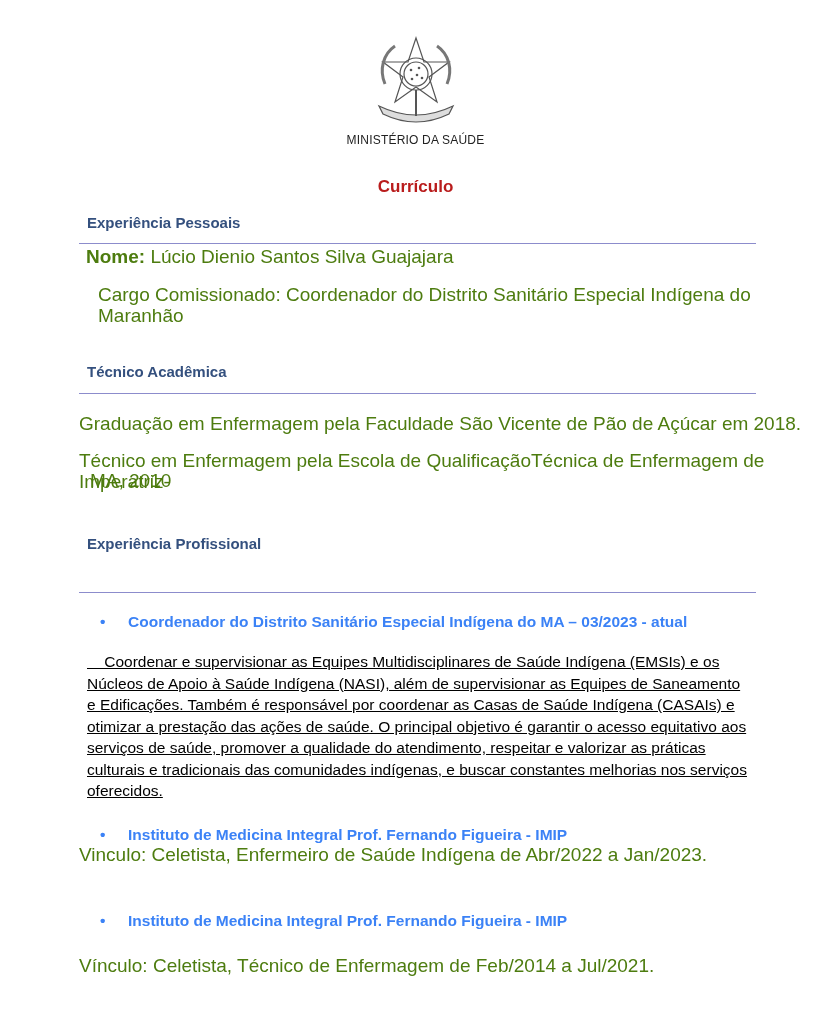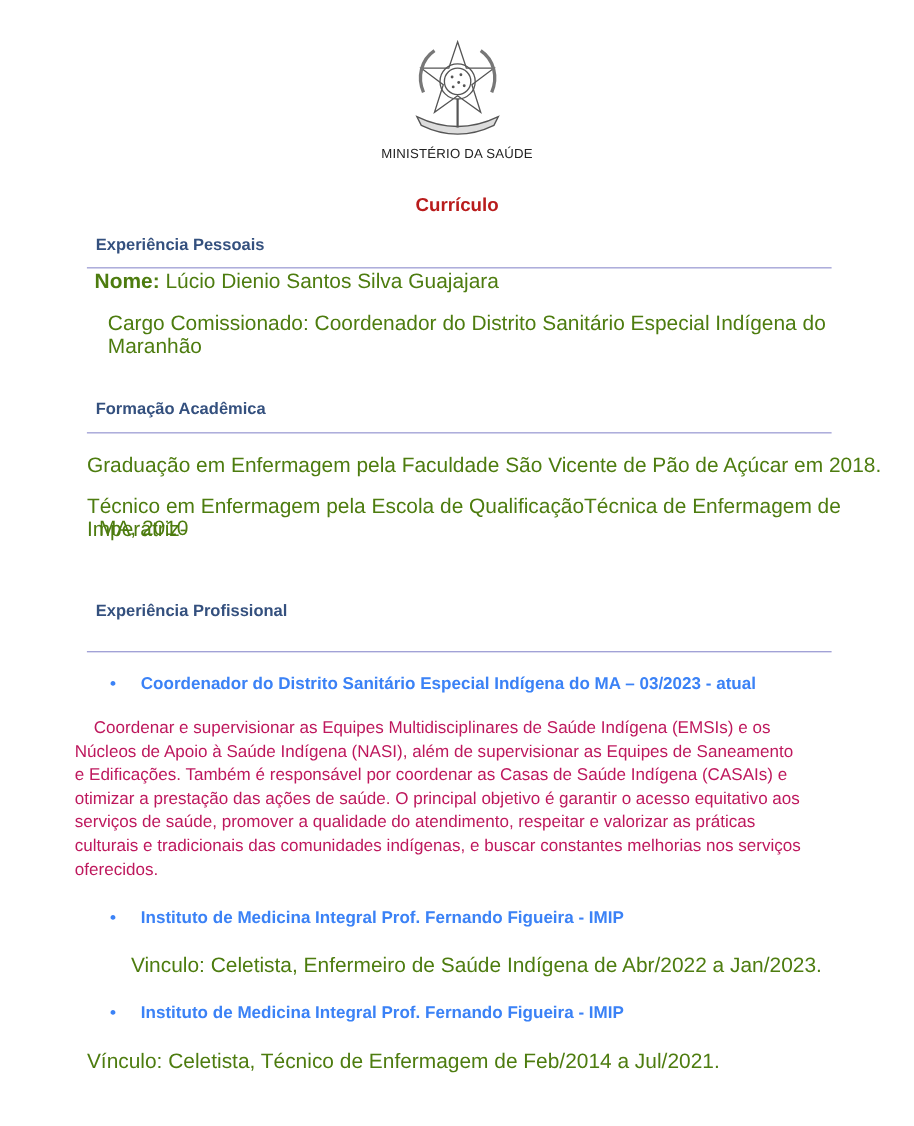--- a/index.html
+++ b/index.html
@@ -8,21 +8,21 @@
     .abs { position: absolute; }
     #emblem { left: 373px; top: 34px; width: 86px; height: 94px; }
     #ministry { left: 0; width: 831px; top: 133px; text-align: center; font-size: 12px; letter-spacing: 0.2px; color: #222; }
     #doc-title { left: 0; width: 831px; top: 177px; text-align: center; font-size: 17px; font-weight: bold; color: #b91c1c; }
     .sec-head { left: 87px; font-size: 15px; font-weight: bold; color: #34507e; }
     .rule { left: 79px; width: 677px; height: 0; border-top: 1.5px solid #8c8ccc; }
     .body-text { font-size: 19px; color: #4d7c0f; line-height: 21px; }
     .bold { font-weight: bold; }
     .bullet-row { left: 100px; font-size: 15.5px; font-weight: bold; color: #3b82f6; }
     .bullet-row .dot { display: inline-block; width: 28px; }
-    .para { left: 68px; width: 700px; font-size: 15.5px; line-height: 21.5px; color: #be185d; }
+    .para { left: 87px; width: 700px; font-size: 15.5px; line-height: 21.5px; color: #000000; text-decoration: underline; }
   </style>
 </head>
 <body>
 
 <div id="emblem" class="abs">
   <svg width="86" height="94" viewBox="0 0 86 94">
     <g fill="none" stroke="#555" stroke-width="1.2">
       <path d="M43 4 L51 28 L76 28 L56 43 L64 68 L43 53 L22 68 L30 43 L10 28 L35 28 Z"></path>
       <circle cx="43" cy="40" r="16"></circle>
       <circle cx="43" cy="40" r="12"></circle>
@@ -43,36 +43,36 @@
 <div id="ministry" class="abs">MINISTÉRIO DA SAÚDE</div>
 <div id="doc-title" class="abs">Currículo</div>
 
 <div class="abs sec-head" style="top:214px;">Experiência  Pessoais</div>
 <div class="abs rule" style="top:243px;"></div>
 <div class="abs body-text" style="left:86px; top:246px;">
   <span class="bold">Nome:</span><span> Lúcio Dienio Santos Silva Guajajara</span>
 </div>
 <div class="abs body-text" style="left:98px; top:284px;">Cargo Comissionado: Coordenador do Distrito Sanitário Especial Indígena do Maranhão</div>
 
-<div class="abs sec-head" style="top:363px;">Formação  Acadêmica</div>
+<div class="abs sec-head" style="top:363px;">Técnico  Acadêmica</div>
 <div class="abs rule" style="top:393px;"></div>
 <div class="abs body-text" style="left:79px; top:413px;">Graduação em Enfermagem pela Faculdade São Vicente de Pão de Açúcar em 2018.</div>
 <div class="abs body-text" style="left:79px; top:450px;">Técnico em Enfermagem pela Escola de QualificaçãoTécnica de Enfermagem de Imperatriz-</div>
 <div class="abs body-text" style="left:90px; top:470px;">MA, 2010</div>
 
-<div class="abs sec-head" style="top:547px;">Experiência Profissional</div>
+<div class="abs sec-head" style="top:535px;">Experiência Profissional</div>
 <div class="abs rule" style="top:592px;"></div>
 
 <div class="abs bullet-row" style="top:613px;">
   <span class="dot">•</span><span>Coordenador do Distrito Sanitário Especial Indígena do MA – 03/2023 - atual</span>
 </div>
 
 <div class="abs para" style="top:651px; white-space:pre;"><div>    Coordenar e supervisionar as Equipes Multidisciplinares de Saúde Indígena (EMSIs) e os</div><div>Núcleos de Apoio à Saúde Indígena (NASI), além de supervisionar as Equipes de Saneamento</div><div>e Edificações. Também é responsável por coordenar as Casas de Saúde Indígena (CASAIs) e</div><div>otimizar a prestação das ações de saúde. O principal objetivo é garantir o acesso equitativo aos</div><div>serviços de saúde, promover a qualidade do atendimento, respeitar e valorizar as práticas</div><div>culturais e tradicionais das comunidades indígenas, e buscar constantes melhorias nos serviços</div><div>oferecidos.</div></div>
 
 <div class="abs bullet-row" style="top:826px;">
   <span class="dot">•</span><span>Instituto de Medicina Integral Prof. Fernando Figueira - IMIP</span>
 </div>
-<div class="abs body-text" style="left:79px; top:868px;margin-left:40px;">Vinculo: Celetista, Enfermeiro de Saúde Indígena de Abr/2022 a Jan/2023.</div>
+<div class="abs body-text" style="left:79px; top:844px;">Vinculo: Celetista, Enfermeiro de Saúde Indígena de Abr/2022 a Jan/2023.</div>
 
 <div class="abs bullet-row" style="top:912px;">
   <span class="dot">•</span><span>Instituto de Medicina Integral Prof. Fernando Figueira - IMIP</span>
 </div>
 <div class="abs body-text" style="left:79px; top:955px;">Vínculo: Celetista, Técnico de Enfermagem de Feb/2014 a Jul/2021.</div>
 
 </body></html>

